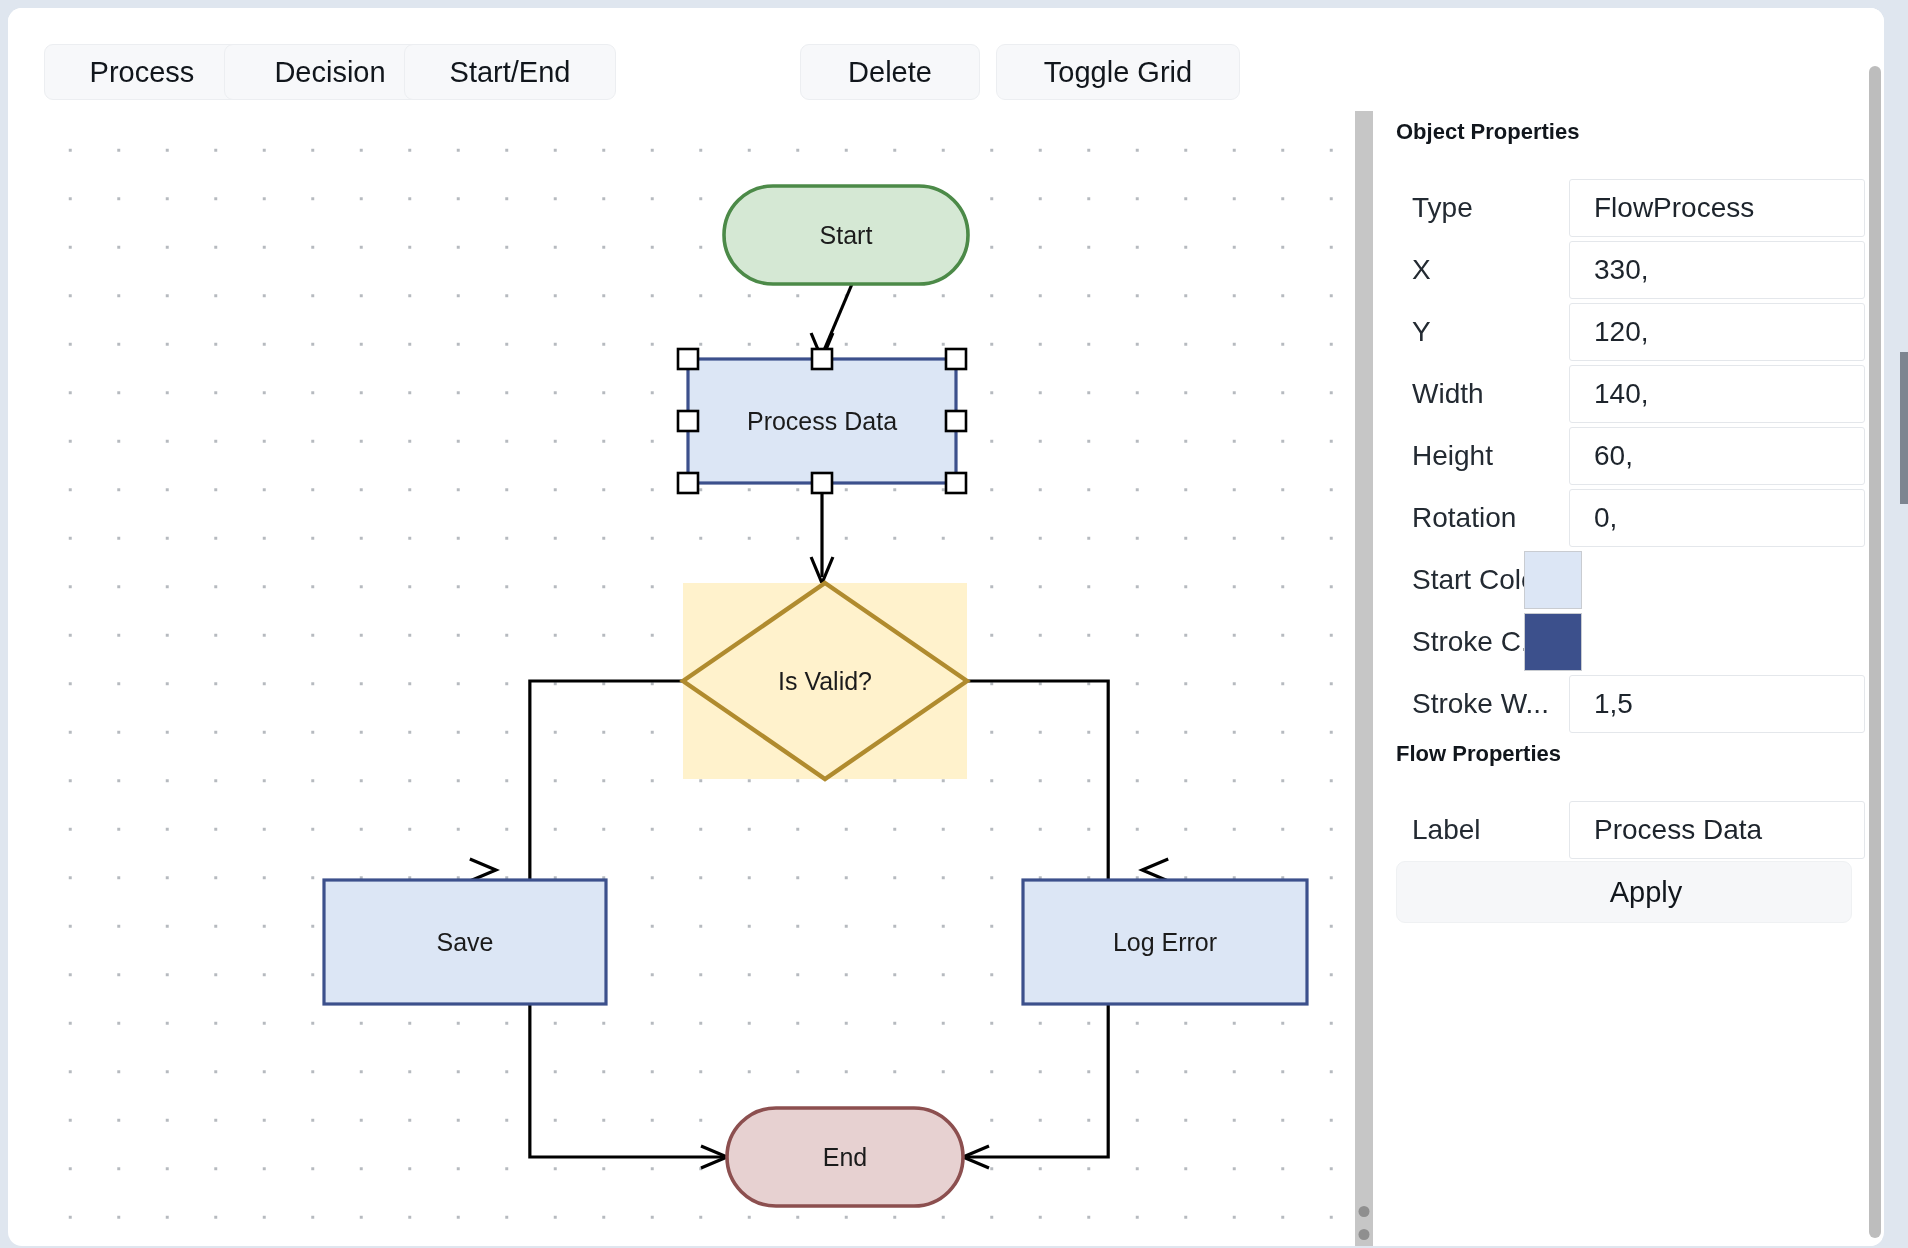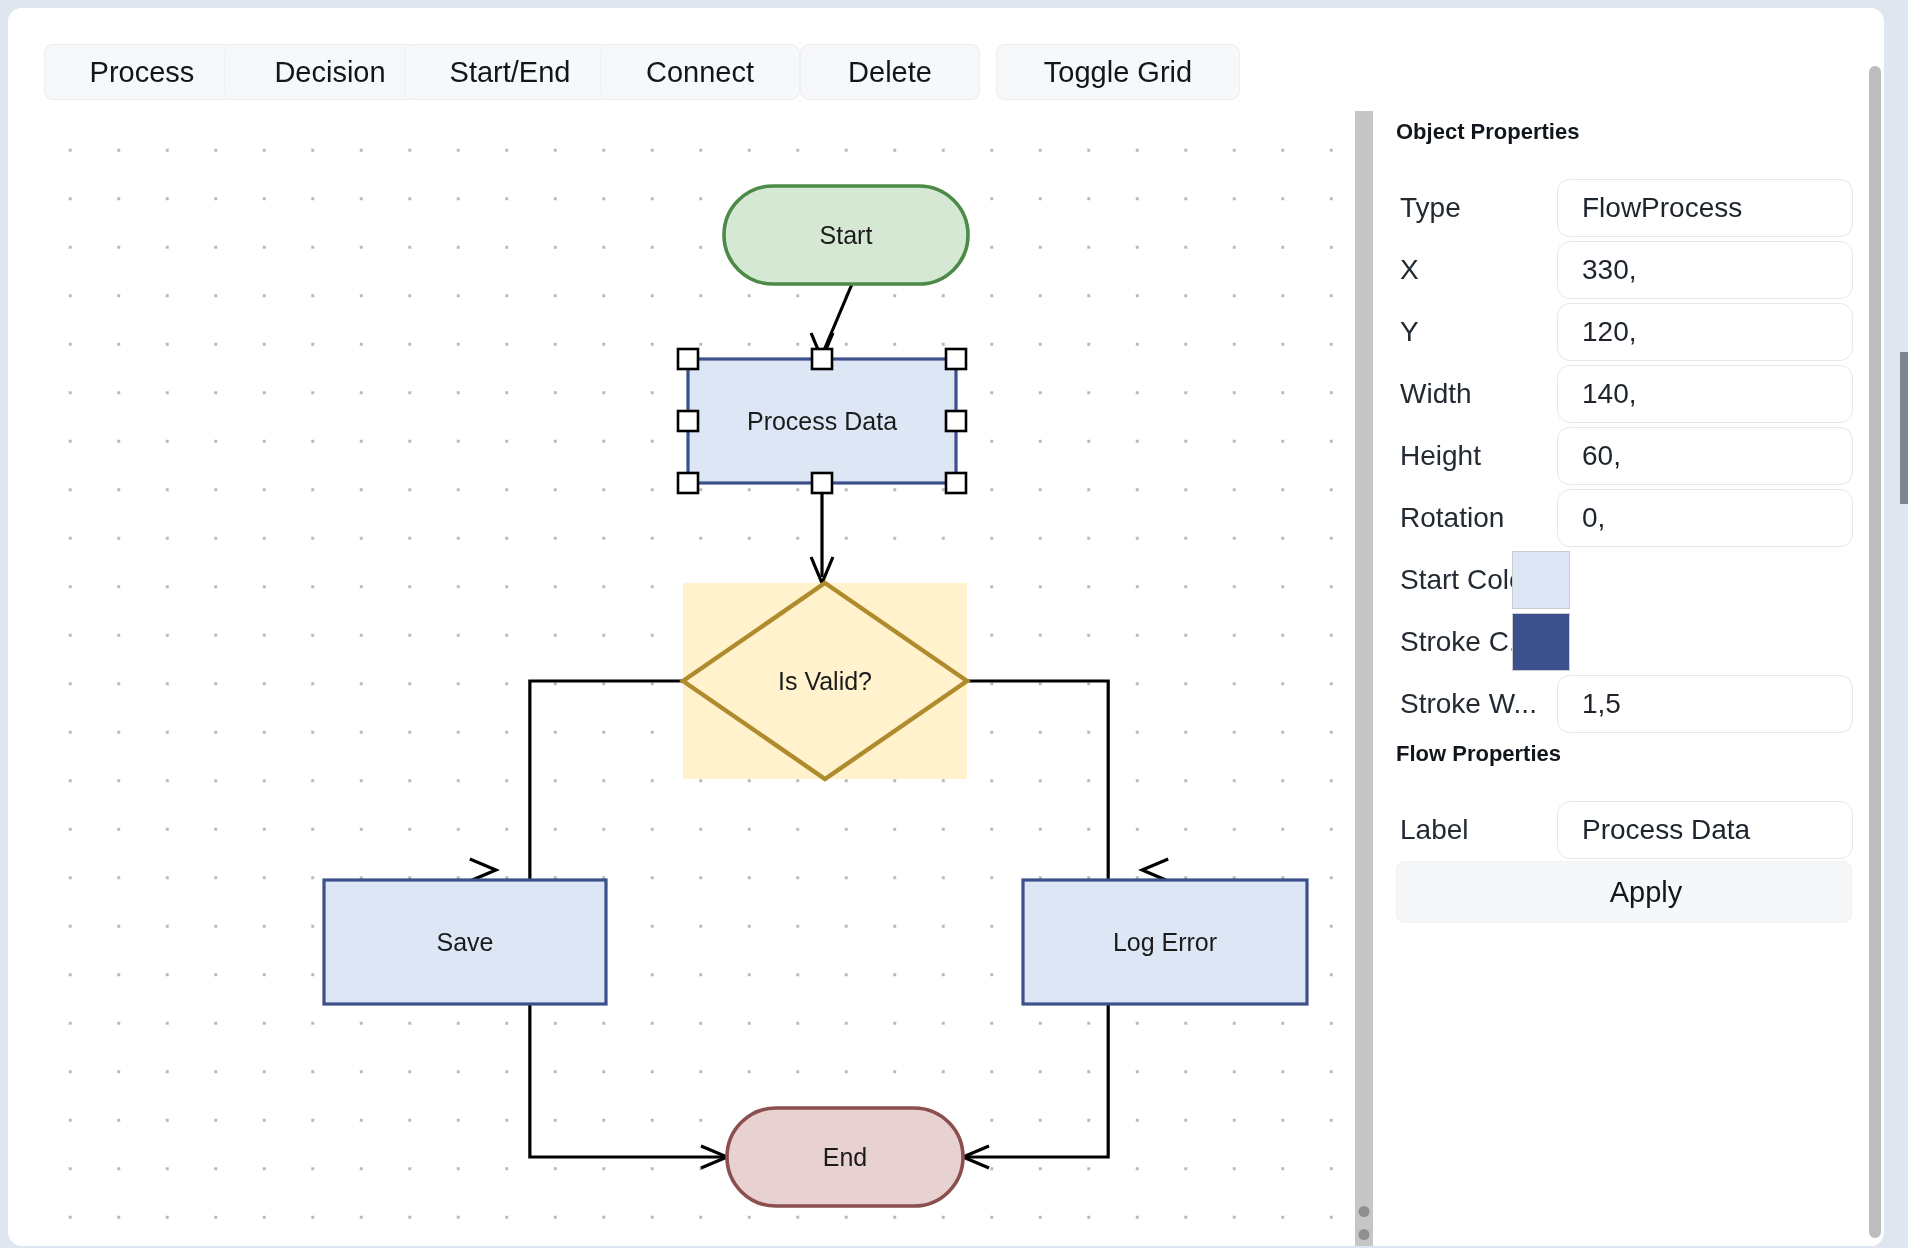--- a/index.html
+++ b/index.html
@@ -68,31 +68,31 @@
     position:absolute;left:1372px;top:103px;
     width:486px;height:1135px;
     background:#ffffff;
     overflow:hidden;
   }
   .sect-title{
     position:absolute;left:16px;
     font-size:22px;font-weight:bold;color:#11161c;
     white-space:nowrap;
   }
-  .prow{position:absolute;left:4px;width:486px;height:62px;text-align:right;}
+  .prow{position:absolute;left:16px;width:486px;height:62px;text-align:right;}
   .plabel{
     position:absolute;left:16px;top:50%;transform:translateY(-50%);
     font-size:28px;color:#232a32;white-space:nowrap;
   }
   .pinput{
     position:absolute;right:17px;top:2px;
     width:296px;height:58px;
     background:#ffffff;
     border:1px solid #e4e7eb;
-    border-radius:13px;
+    border-radius:3px;
     box-sizing:border-box;
     display:flex;align-items:center;
     padding-left:24px;
     font-size:28px;color:#1d242c;
     cursor:text;
   }
   .pinput.short{width:224px;}
   .swatch{
     position:absolute;
     width:58px;height:58px;top:2px;right:300px;
@@ -128,21 +128,20 @@
 </style>
 </head>
 <body>
 
 <div id="app">
 
   <div id="toolbar">
       <div class="tbtn" style="left: 36px; width: 196px;">Process</div>
       <div class="tbtn" style="left: 216px; width: 212px;">Decision</div>
       <div class="tbtn" style="left: 396px; width: 212px;">Start/End</div>
-      <div class="tbtn" style="left: 592px; width: 200px;">Connect</div>
       <div class="tbtn" style="left: 792px; width: 180px;">Delete</div>
       <div class="tbtn" style="left: 988px; width: 244px;">Toggle Grid</div>
     </div>
 
   <div id="canvas-wrap">
     <div id="grid"></div>
     <svg id="diagram" width="1318" height="1112">
       <g id="edges-layer">
           <path d="M824 173 L794 244" fill="none" stroke="#000" stroke-width="3.2" stroke-linecap="butt" stroke-linejoin="miter"></path>
           <g>

